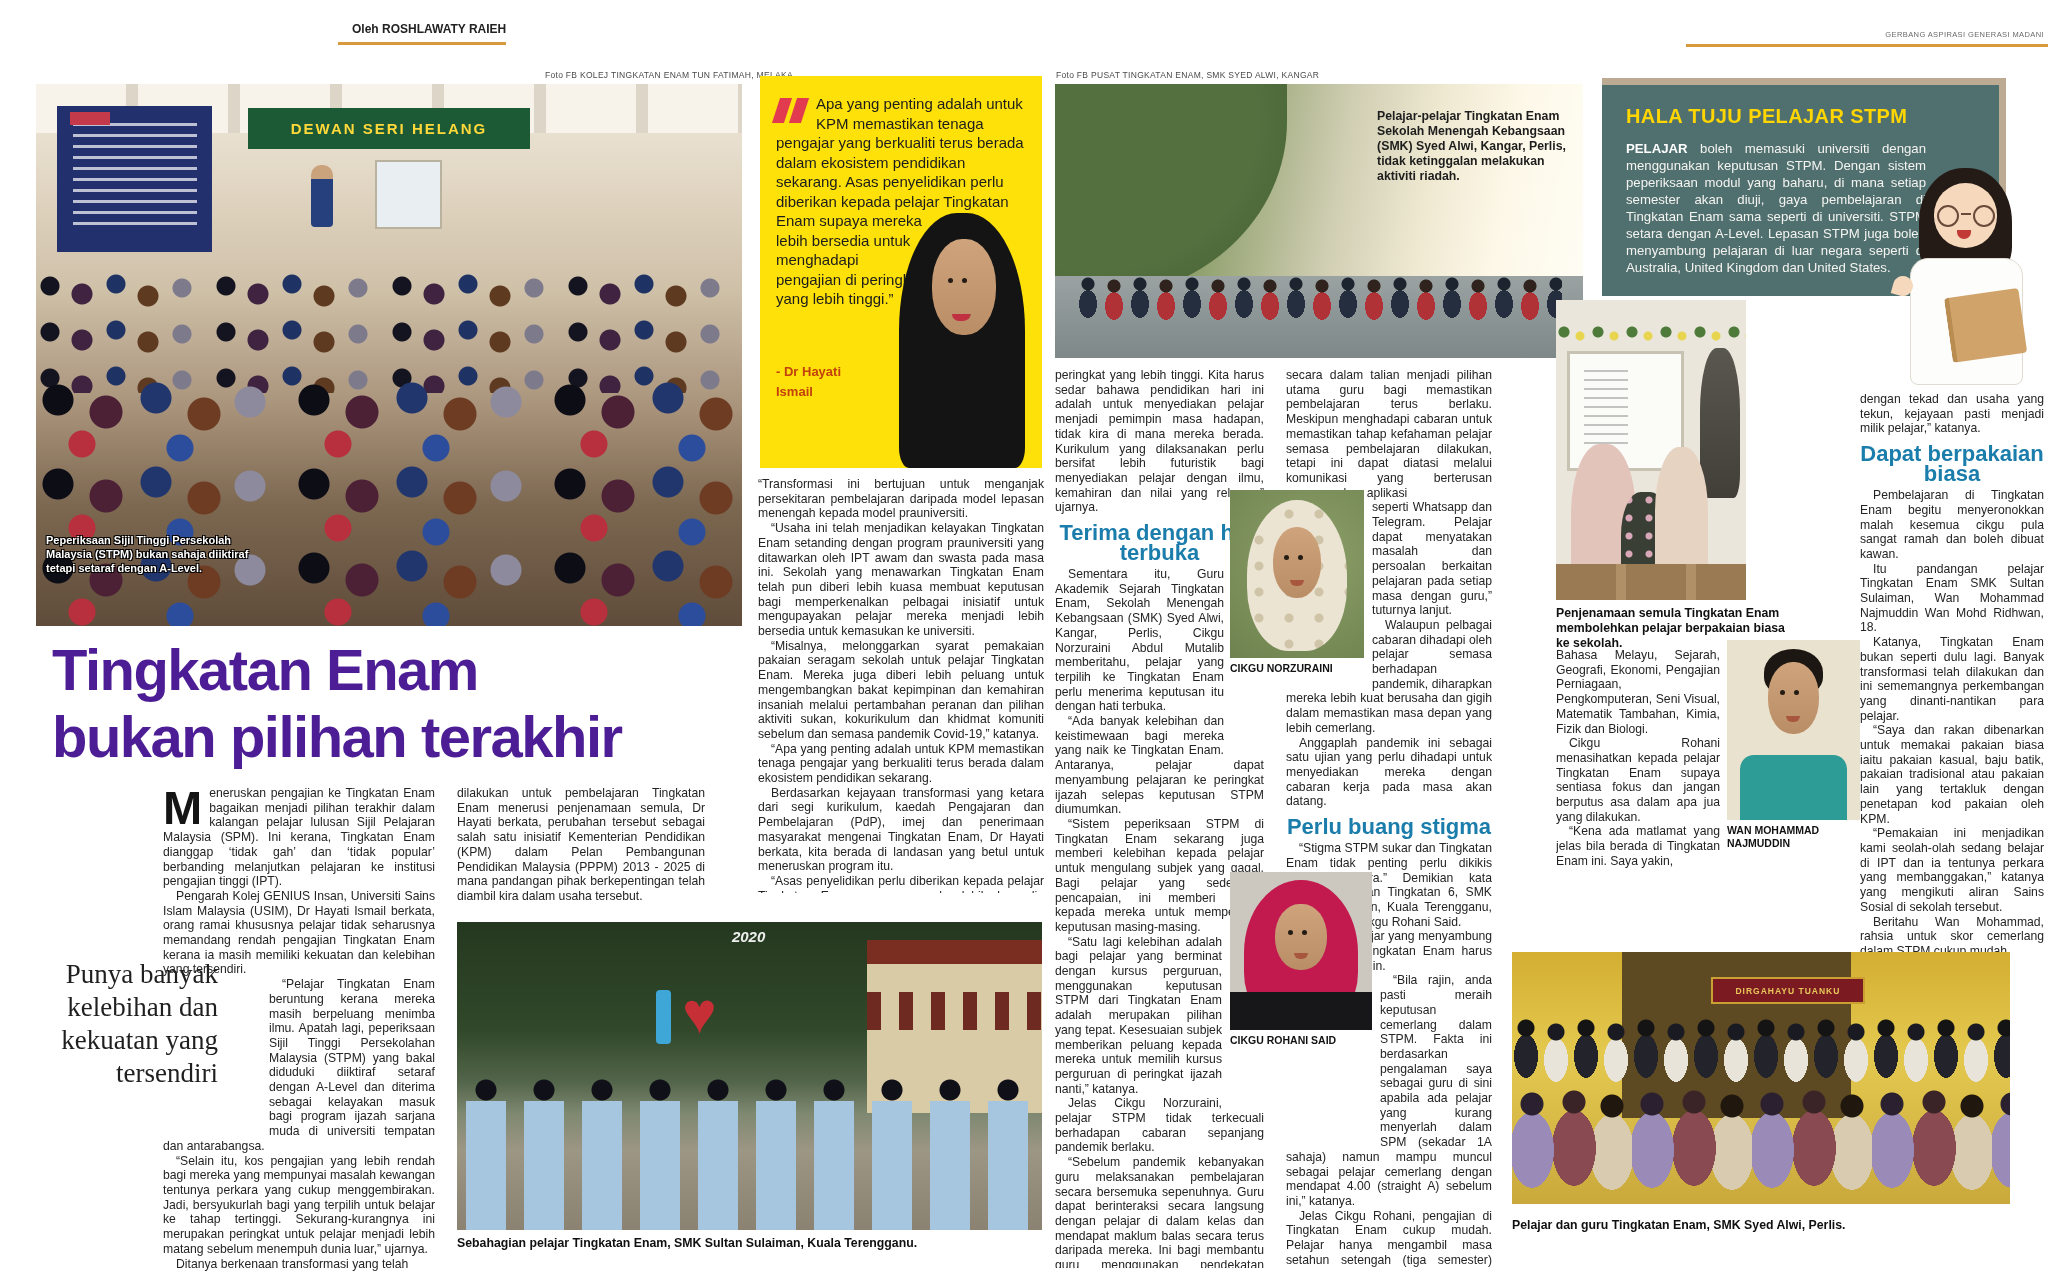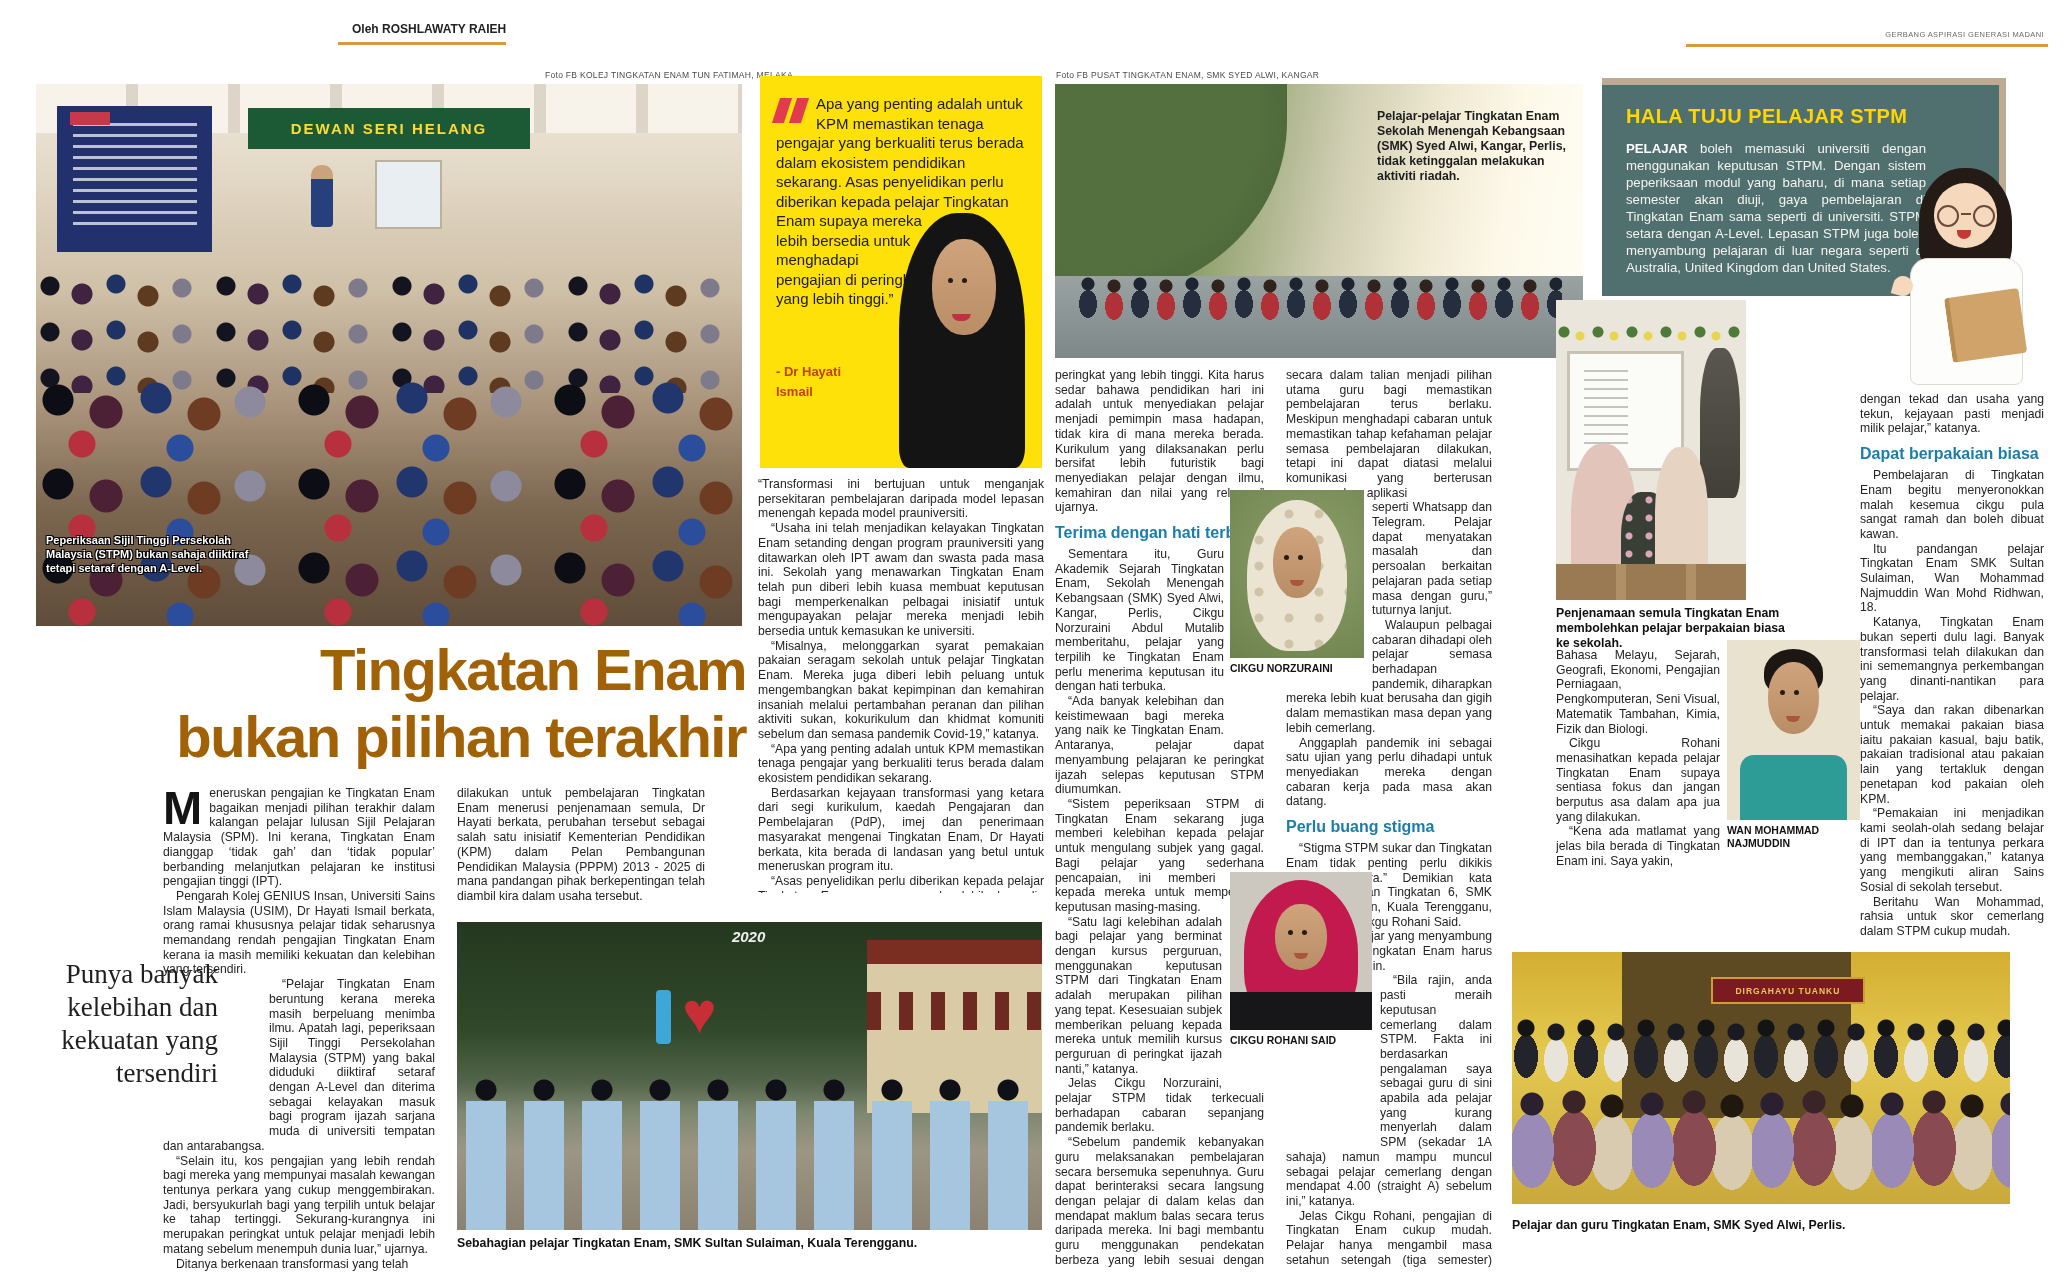--- a/index.html
+++ b/index.html
@@ -5,27 +5,27 @@
   html,body{margin:0;padding:0}
   body{position:relative;width:2068px;height:1272px;background:#ffffff;overflow:hidden;
        font-family:"Liberation Sans",sans-serif;color:#242424}
   .photo{position:absolute;overflow:hidden}
   .photo>div{position:absolute}
   .credit{position:absolute;font-size:8.5px;color:#4a4a4a;letter-spacing:.3px;white-space:nowrap}
   .capb{font-size:12.3px;font-weight:bold;line-height:15.2px;color:#101010}
   .bodycol{position:absolute;overflow:hidden}
   .bodycol p{margin:0;font-size:12.2px;line-height:14.7px;text-align:justify;text-indent:13px;color:#242424}
   .bodycol p.ni{text-indent:0}
-  .subhead{font-weight:bold;color:#1b7dab;font-size:16px;line-height:20px;margin:8px 0 4px;text-indent:0;text-align:left}
+  .subhead{font-weight:bold;color:#1b7dab;font-size:22px;line-height:20px;margin:8px 0 4px;text-indent:0;text-align:center}
   .fr{float:right;margin-left:6px}
   .fl{float:left;margin-right:6px}
   .dropcap{float:left;font-size:47px;line-height:39px;font-weight:bold;color:#141414;padding:2px 7px 0 0}
   .pullq{position:absolute;font-family:Liberation Serif, serif;font-size:27px;line-height:33px;
          color:#1f1f1f;text-align:right}
-  .headline{position:absolute;text-align:right;font-weight:bold;color:#a16207;
+  .headline{position:absolute;text-align:left;font-weight:bold;color:#4c1d95;
             font-size:58px;line-height:67px;letter-spacing:-1.5px}
   .byline{position:absolute;font-size:12px;font-weight:bold;color:#222;white-space:nowrap}
   .rule-orange{position:absolute;background:#d89a3c}
   .strap{position:absolute;font-size:7.5px;color:#6a6a6a;letter-spacing:.4px;text-align:right;white-space:nowrap}
   
   .qbox{position:absolute;background:#ffe10a}
   .qbox .qtext{position:absolute;left:16px;top:18px;width:248px;font-size:15px;line-height:19.5px;
                font-weight:500;color:#1c1c1c}
   .qmark i{display:inline-block;width:12px;height:25px;background:#e23a4e;transform:skewX(-18deg);margin-right:5px}
   .attrib{position:absolute;font-size:13px;font-weight:bold;color:#c2410c;line-height:20px}

